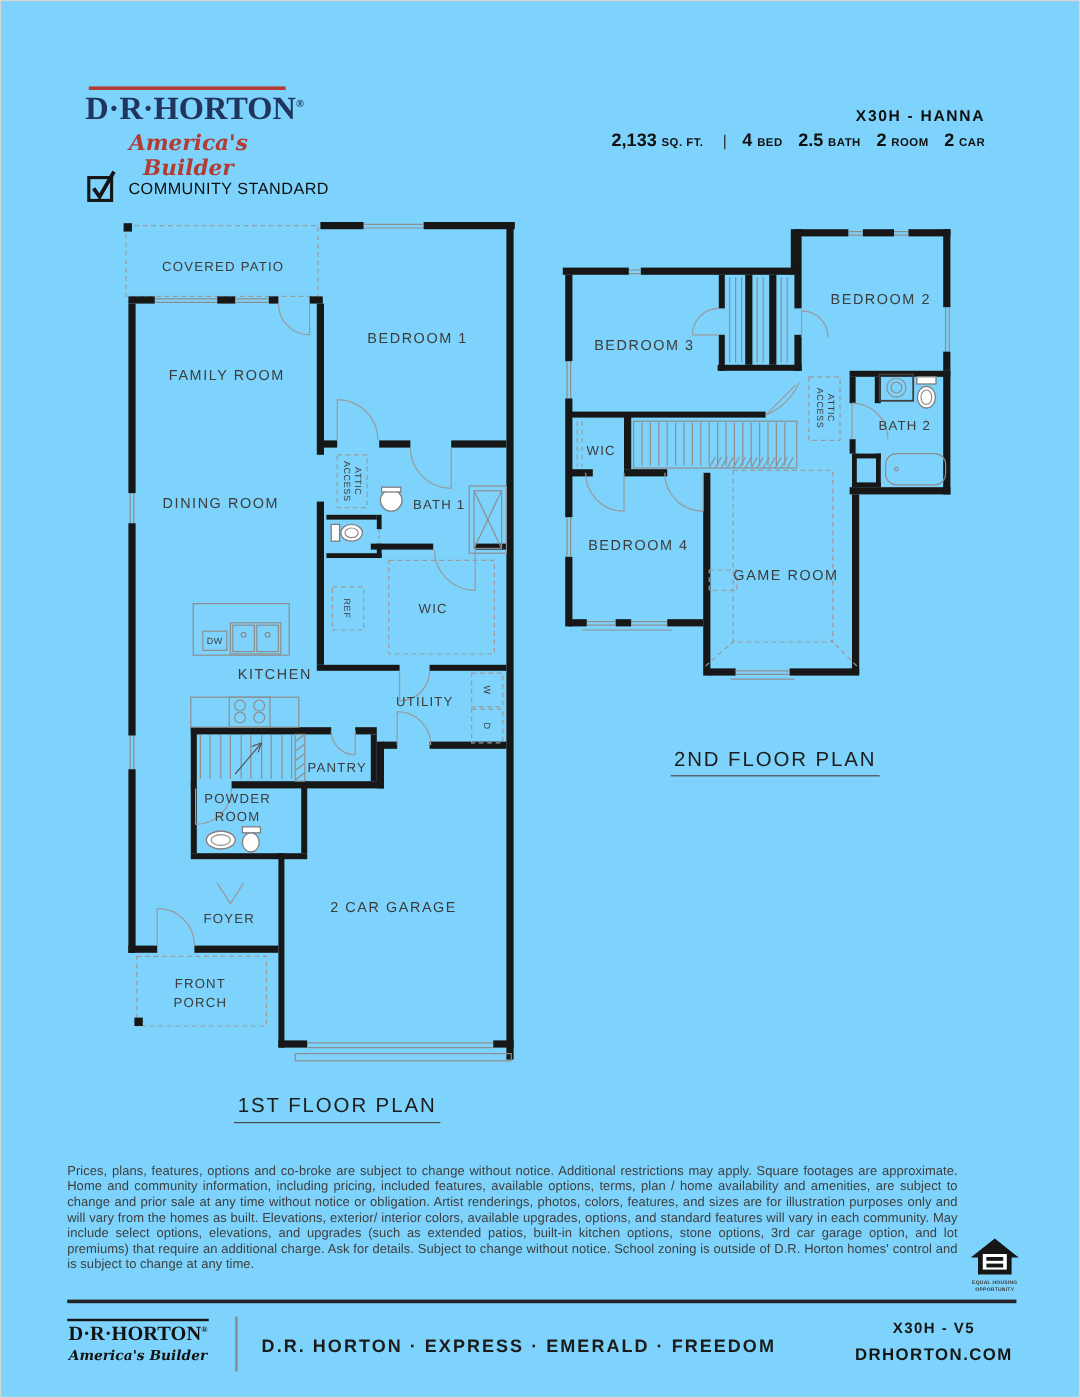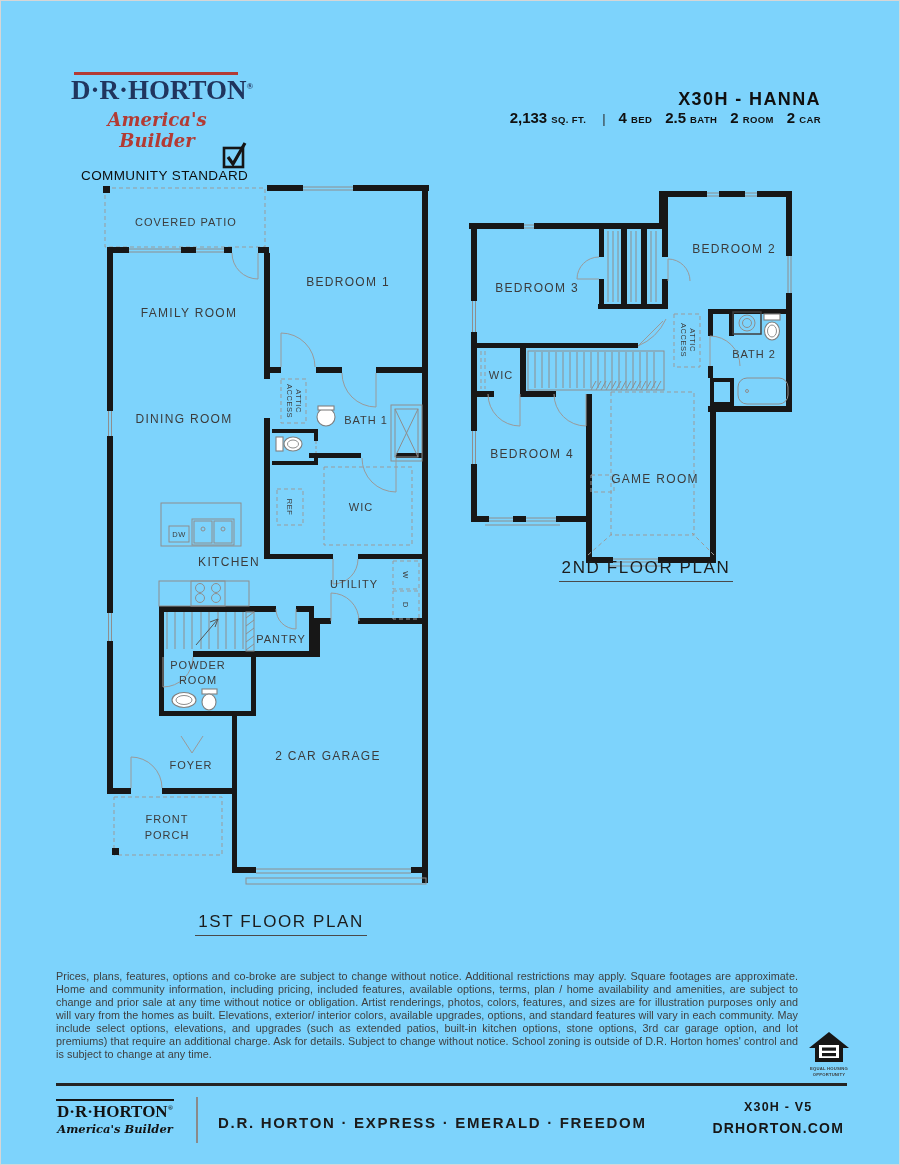--- a/index.html
+++ b/index.html
@@ -6,24 +6,24 @@
   .page{position:relative;width:900px;height:1165px;background:#7dd3fc;margin:0 auto;
         font-family:"Liberation Sans",sans-serif;overflow:hidden;border:1px solid #d6d6d6;box-sizing:border-box;}
   
   .brand-line{position:absolute;left:73px;top:71px;width:164px;height:3px;background:#b23b34;}
   .brand{position:absolute;left:70px;top:74px;width:172px;text-align:center;
          font-family:"Liberation Serif",serif;font-weight:bold;font-size:27px;color:#20355e;
          letter-spacing:0px;white-space:nowrap;}
   .brand sup{font-size:9px;}
   .brand-tagline{position:absolute;left:70px;top:108px;width:172px;text-align:center;
          font-family:"DejaVu Serif",serif;font-style:italic;font-weight:bold;font-size:18px;color:#b23b34;}
-  .community{position:absolute;left:71px;top:141px;display:flex;align-items:flex-end;flex-direction:column;}
+  .community{position:absolute;left:71px;top:141px;display:flex;align-items:flex-end;}
   .community svg{overflow:visible;}
   .community-label{margin-left:9px;font-size:13.5px;letter-spacing:0.4px;color:#0e0e0e;padding-bottom:3px;}
-  .plan-title{position:absolute;right:78px;top:88px;font-weight:bold;font-size:18px;
+  .plan-title{position:absolute;right:78px;top:88px;font-weight:bold;font-size:13px;
          letter-spacing:1.4px;color:#101010;text-align:right;}
   .specs{position:absolute;right:78px;top:108px;display:flex;align-items:baseline;color:#101010;white-space:nowrap;}
   .specs .v{font-weight:bold;font-size:15px;}
   .specs .u{font-size:9.5px;font-weight:bold;letter-spacing:0.4px;margin-left:4px;}
   .specs .pair{margin-left:13px;display:flex;align-items:baseline;}
   .specs .sep{margin:0 0 0 16px;font-size:13px;font-weight:normal;color:#2d2d2d;}
   
   .plan-svg{position:absolute;}
   svg text{font-family:"Liberation Sans",sans-serif;fill:#3c3c3c;}
   .room{font-size:12px;letter-spacing:1.3px;}
@@ -335,21 +335,21 @@
       <text class="room" x="76" y="113" text-anchor="middle">BEDROOM 3</text>
       <text class="room" x="273" y="74" text-anchor="middle">BEDROOM 2</text>
       <text class="tiny" transform="rotate(90 226 161)" x="226" y="158" text-anchor="middle">ATTIC</text>
       <text class="tiny" transform="rotate(90 226 161)" x="226" y="167" text-anchor="middle">ACCESS</text>
       <text class="room-s" x="293" y="179" text-anchor="middle">BATH 2</text>
       <text class="room-s" x="40" y="200" text-anchor="middle">WIC</text>
       <text class="room" x="71" y="279" text-anchor="middle">BEDROOM 4</text>
       <text class="room" x="194" y="304" text-anchor="middle">GAME ROOM</text>
     </g>
   </svg>
-  <div class="caption" style="left:535px;top:557px;width:220px;"><span>2ND FLOOR PLAN</span></div>
+  <div class="caption" style="left:535px;top:622px;width:220px;"><span>2ND FLOOR PLAN</span></div>
 
   <div class="disclaimer">Prices, plans, features, options and co-broke are subject to change without notice. Additional restrictions may apply.  Square footages are approximate. Home and community information, including pricing, included features, available options, terms, plan / home availability and amenities, are subject to change and prior sale at any time without notice or obligation. Artist renderings, photos, colors, features, and sizes are for illustration purposes only and will vary from the homes as built. Elevations, exterior/ interior colors, available upgrades, options, and standard features will vary in each community. May include select options, elevations, and upgrades (such as extended patios, built-in kitchen options, stone options, 3rd car garage option, and lot premiums) that require an additional charge. Ask for details. Subject to change without notice. School zoning is outside of D.R. Horton homes' control and is subject to change at any time.</div>
 
   <svg class="eho" width="44" height="48" viewBox="0 0 44 48">
     <polygon points="22,2 42,18 36,18 36,32 8,32 8,18 2,18" fill="#161616"></polygon>
     <rect x="12" y="15" width="20" height="13" fill="#ffffff"></rect>
     <rect x="15" y="17.5" width="14" height="3.2" fill="#161616"></rect>
     <rect x="15" y="23" width="14" height="3.2" fill="#161616"></rect>
     <text x="22" y="40" text-anchor="middle" style="font-size:4.2px;font-weight:bold;letter-spacing:0.2px;">EQUAL HOUSING</text>
     <text x="22" y="45.5" text-anchor="middle" style="font-size:4.2px;font-weight:bold;letter-spacing:0.2px;">OPPORTUNITY</text>

